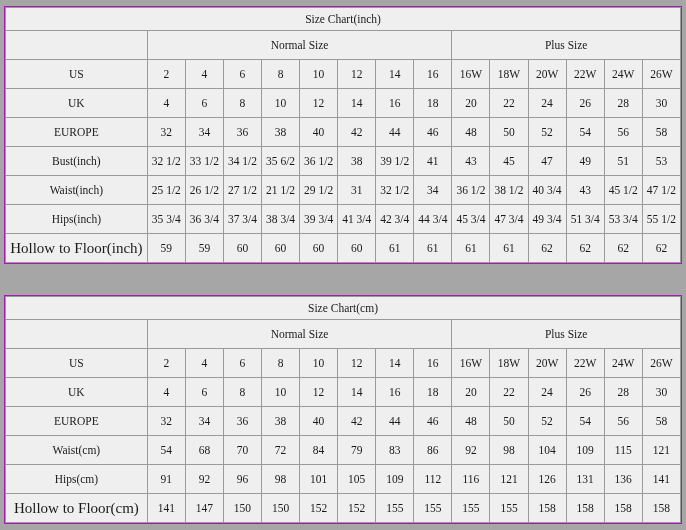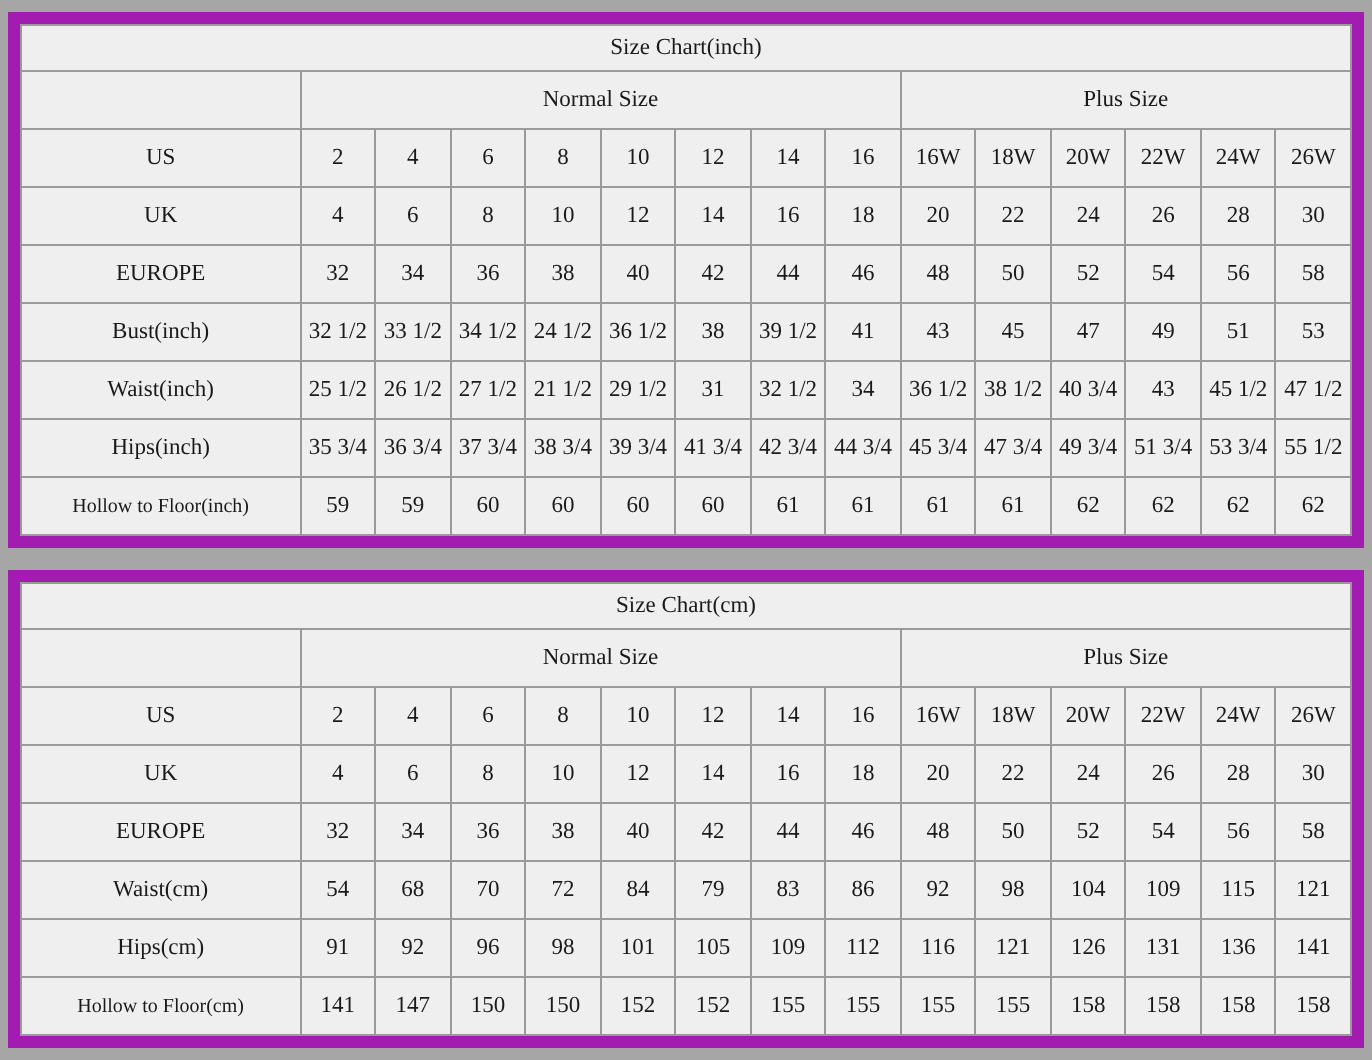--- a/index.html
+++ b/index.html
@@ -17,21 +17,21 @@
     width: 686px;
     height: 530px;
     box-sizing: border-box;
     padding: 6px 4px 6px 4px;
     display: flex;
     flex-direction: column;
     justify-content: space-between;
   }
   .chart-block {
     background: #e5e5e5;
-    border: 6px solid #a21caf;
+    border: 1px solid #a21caf;
     box-sizing: border-box;
   }
   table.size-table {
     border-collapse: collapse;
     width: 100%;
     table-layout: fixed;
     background: #efefef;
   }
   table.size-table td {
     border: 1px solid #9a9a9a;
@@ -54,21 +54,21 @@
   .group-cell {
     font-size: 14.5px;
     height: 24px !important;
     font-family: Liberation Serif, serif;
   }
   .row-label {
     font-size: 13px;
     text-align: center;
   }
   .row-label.long {
-    font-size: 10px;
+    font-size: 15px;
     margin-left: 18px;
   }
   .corner-blank {
     border-top-color: #9a9a9a;
   }
   .hdr-val {
     font-size: 11.5px;
   }
 </style>
 </head>
@@ -152,21 +152,21 @@
             <td class="hdr-val">52</td>
             <td class="hdr-val">54</td>
             <td class="hdr-val">56</td>
             <td class="hdr-val">58</td>
           </tr>
           <tr>
             <td class="row-label">Bust(inch)</td>
             <td class="hdr-val">32 1/2</td>
             <td class="hdr-val">33 1/2</td>
             <td class="hdr-val">34 1/2</td>
-            <td class="hdr-val">24 1/2</td>
+            <td class="hdr-val">35 6/2</td>
             <td class="hdr-val">36 1/2</td>
             <td class="hdr-val">38</td>
             <td class="hdr-val">39 1/2</td>
             <td class="hdr-val">41</td>
             <td class="hdr-val">43</td>
             <td class="hdr-val">45</td>
             <td class="hdr-val">47</td>
             <td class="hdr-val">49</td>
             <td class="hdr-val">51</td>
             <td class="hdr-val">53</td>

